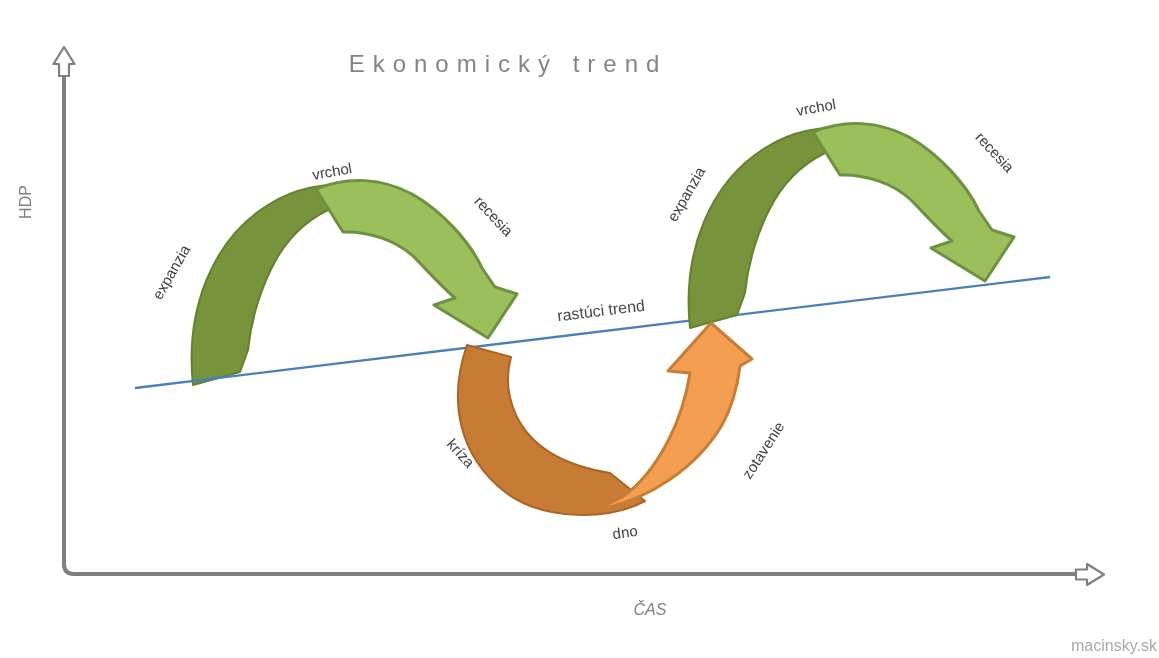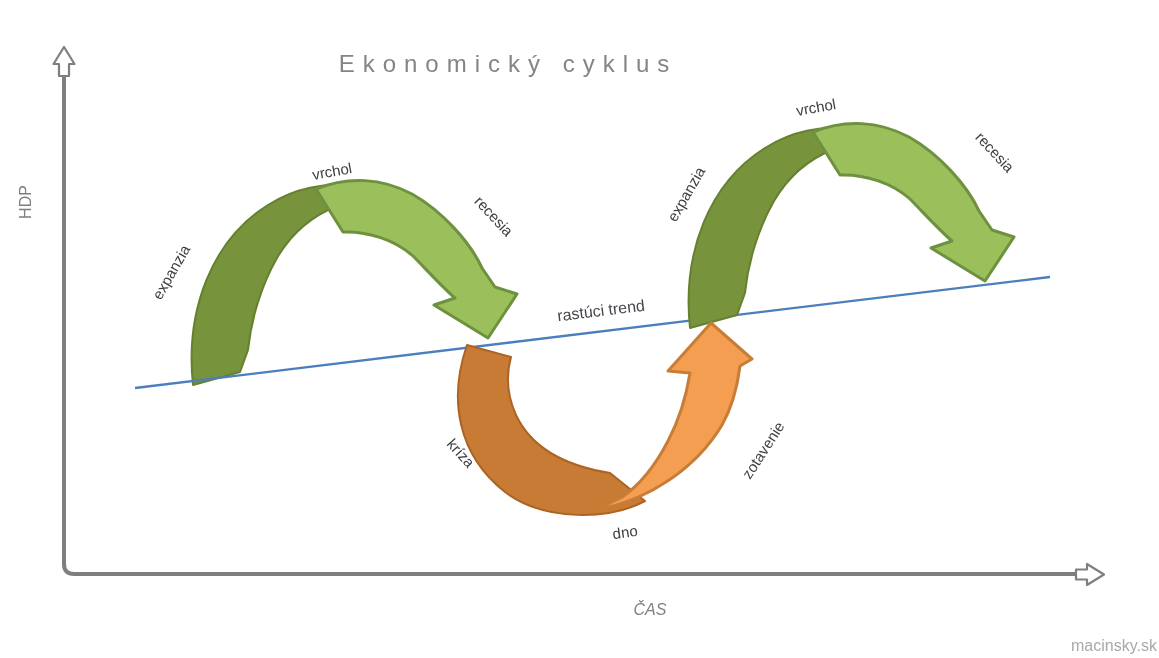--- a/index.html
+++ b/index.html
@@ -68,21 +68,21 @@
       <path d="M596 510 C650 500 697 467 722 425 C731 409 737 390 740 366
                L752 359 L711 323 L668 371 L690 373
                C686 398 679 420 668 441 C655 466 640 485 622 497 Z" fill="#f49e52" stroke="#c87d36" stroke-width="3" stroke-linejoin="round"></path>
     </g>
 
     <path d="M64 60 L64 564 Q64 574 74 574 L1080 574" fill="none" stroke="#7f7f7f" stroke-width="4"></path>
     <path d="M64 47 L74.5 64 L69 64 L69 76 L59 76 L59 64 L53.5 64 Z" fill="#ffffff" stroke="#7f7f7f" stroke-width="2.2" stroke-linejoin="round"></path>
     <path d="M1104 574.5 L1087 564 L1087 569.5 L1076 569.5 L1076 579.5 L1087 579.5 L1087 585 Z" fill="#ffffff" stroke="#7f7f7f" stroke-width="2.2" stroke-linejoin="round"></path>
   </svg>
 
-  <div class="lbl title" style="left:508px;top:64px;">Ekonomický cyklus</div>
+  <div class="lbl title" style="left:508px;top:64px;">Ekonomický trend</div>
 
   <div class="lbl axis-label r-m90" style="left:26px;top:202px;">HDP</div>
   <div class="lbl axis-label" style="left:650px;top:610px;font-style:italic;">ČAS</div>
 
   <div class="lbl r-m60" style="left:171px;top:272px;">expanzia</div>
   <div class="lbl r-m10" style="left:332px;top:171px;">vrchol</div>
   <div class="lbl r-p47" style="left:494px;top:216px;">recesia</div>
 
   <div class="lbl r-p48" style="left:461px;top:453px;">kríza</div>
   <div class="lbl r-m8" style="left:625px;top:532px;">dno</div>

